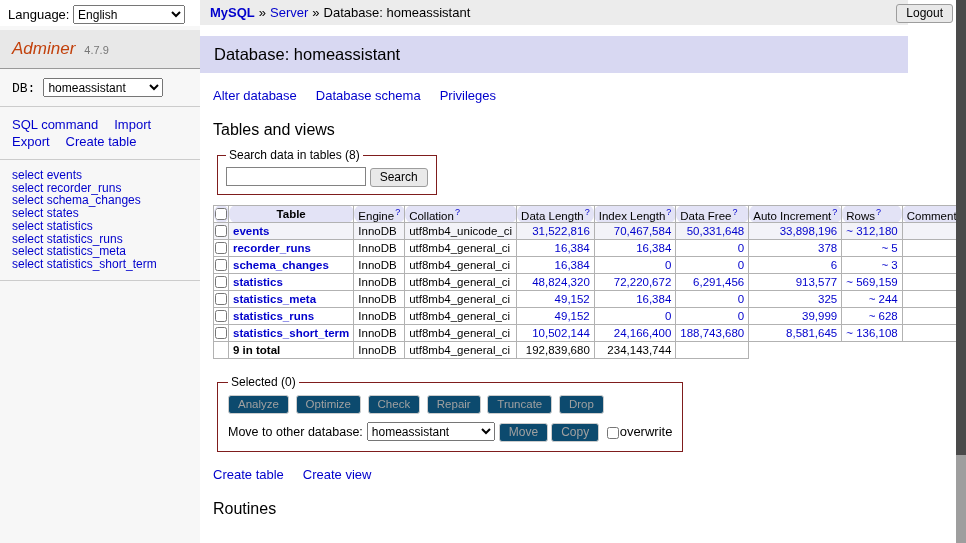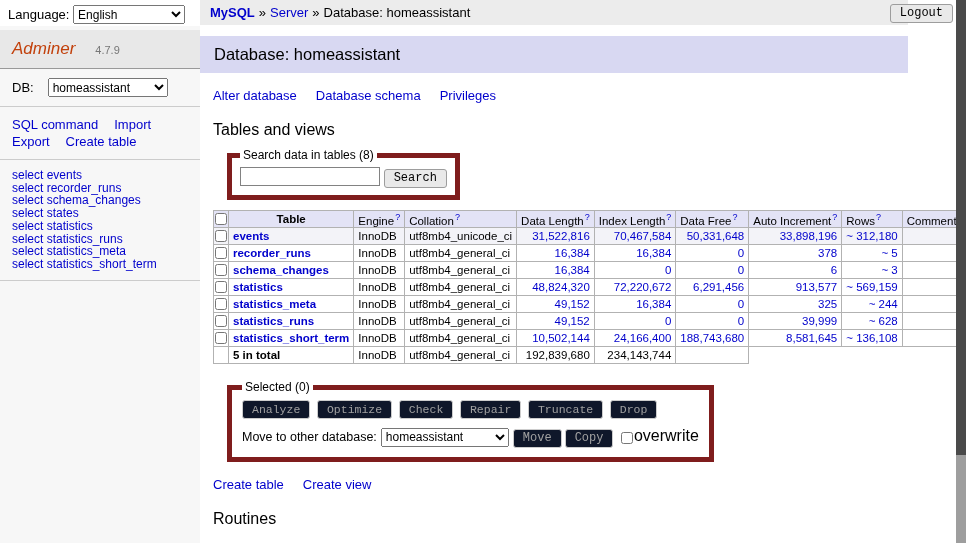--- a/index.html
+++ b/index.html
@@ -9,72 +9,72 @@
 
   
   #lang { position:absolute; left:8px; top:5px; }
   #lang select { font-size:12px; width:112px; height:19px; }
   #breadcrumb { position:absolute; left:200px; top:0; width:708px; height:25px;
     background:var(--breadcrumb_bg,#ececec); line-height:25px; padding:0 10px; white-space:nowrap; }
   #breadcrumb .sep { margin:0 4px; color:#000; }
   #breadcrumb .bc-root { font-weight:bold; }
   #logout { position:absolute; right:13px; top:4px; }
 
-  button { font-family:Liberation Mono, monospace; font-size:12px; background:#e9e9e9; color:#000;
+  button { font-family:Liberation Sans, sans-serif; font-size:12px; background:#e9e9e9; color:#000;
     border:1px solid #9d9d9d; border-radius:3px; padding:1px 9px; height:19px; line-height:15px; }
-  button:disabled { color:#a0a0a0; background:#0f172a; border-color:#cdcdcd; }
+  button:disabled { color:#a0a0a0; background:#0c4a6e; border-color:#cdcdcd; }
 
   
   #sidebar { position:absolute; left:0; top:26px; width:200px; bottom:0; background:var(--sidebar_bg,#f7f7f7); }
   #sidebar h1 { margin:4px 0 0; padding:9px 12px; background:var(--h1_bg,#e8e8e8);
     border-bottom:1px solid #999; font-size:17px; font-weight:normal; }
   #sidebar h1 a { font-style:italic; color:#c2410c; }
-  #sidebar .version { font-size:11px; color:#777; margin-left:20px; font-style:normal; }
+  #sidebar .version { font-size:11px; color:#777; margin-left:9px; font-style:normal; }
   .sb-block { padding:9px 12px; border-bottom:1px solid #ccc; }
-  #db-row label { margin-right:14px; }
+  #db-row label { margin-right:8px;font-family:Liberation Mono, monospace; }
   #db-row select { font-size:12px; width:120px; height:19px; }
   .sb-links div { line-height:17px; }
   .sb-links a { margin-right:16px; }
   #table-list { font-size:12px; }
   #table-list div { line-height:12.7px; white-space:nowrap; }
 
   
   #main { position:absolute; left:200px; top:26px; width:708px; bottom:0; background:#fff; }
   #main h2 { margin:10px 0 0; padding:9px 14px; background:var(--title_bg,#d8d8f2);
     font-size:16.5px; font-weight:normal; }
   #content { padding-left:13px; }
   .linkrow { margin:15px 0 14px; }
   .linkrow a { margin-right:19px; }
   h3 { font-size:16px; font-weight:normal; margin:18px 0 9px; }
 
-  fieldset { border:5px solid #7f1d1d; width:fit-content; margin:2px 14px 10px; padding:5px 8px 7px; }
+  fieldset { border:1px solid #7f1d1d; width:fit-content; margin:2px 4px 10px; padding:5px 8px 7px; }
   legend { font-size:12px; padding:0 3px; }
   #search-input { width:140px; height:19px; font-size:12px; border:1px solid #828282; padding:0 3px; background:#fff; }
 
   table { border-collapse:collapse; font-size:11.5px; margin-top:3px; table-layout:fixed; }
   td { border:1px solid #b2b2b2; padding:1px 4px; height:17px; white-space:nowrap; overflow:hidden; }
-  thead td { background:var(--table_head_bg,#e3e3f6); }
+  thead td { background:var(--table_head_bg,#e3e3f6);border-radius:8px; }
   td.c-check { text-align:center; padding:0; }
   td.c-table { }
   .hcell.c-table { text-align:center; font-weight:bold; }
   .num { text-align:right; }
   .name, .tname { font-weight:bold; }
   sup.help { font-size:9px; color:var(--link,#0000cc); margin-left:1px; }
   tr.shade-light td { background:var(--row_light,#f3f3f8); }
   tr.shade-dark td { background:var(--row_dark,#d9d9d9); }
   tr.total td { font-size:11.5px; }
   td.noborder { border:none; background:#fff !important; }
   input[type="checkbox"] { width:12px; height:12px; margin:1px; vertical-align:middle; }
 
   #selected-fieldset { margin-top:16px; padding:6px 10px 9px; }
   .btn-row button { margin-right:3px; font-size:11.5px; }
   .move-row { margin-top:8px; white-space:nowrap; font-size:12.5px; }
   .move-row select { font-size:12px; width:128px; height:19px; margin:0 4px; }
   .move-row button { margin-right:3px; }
-  .move-row .ow-label { font-size:16px; }
+  .move-row .ow-label { font-size:13px; }
 
   
   #scrollbar { position:absolute; right:0; top:0; width:10px; height:543px; background:#9e9e9e; }
   #scroll-thumb { position:absolute; left:0; top:0; width:10px; height:455px; background:#4a4a4a; }
 </style>
 </head>
 <body>
 
 <div id="lang">
   <label>Language:</label>
@@ -236,21 +236,21 @@
             <td class="c-collation">utf8mb4_general_ci</td>
             <td class="num c-data-length"><a>10,502,144</a></td>
             <td class="num c-index-length"><a>24,166,400</a></td>
             <td class="num c-data-free"><a>188,743,680</a></td>
             <td class="num c-auto-increment"><a>8,581,645</a></td>
             <td class="num c-rows"><a>~ 136,108</a></td>
             <td class="c-comment"></td>
           </tr>
           <tr class="total">
             <td class="c-check"></td>
-            <td class="c-table name">5 in total</td>
+            <td class="c-table name">9 in total</td>
             <td class="c-engine">InnoDB</td>
             <td class="c-collation">utf8mb4_general_ci</td>
             <td class="num c-data-length">192,839,680</td>
             <td class="num c-index-length">234,143,744</td>
             <td class="c-data-free"></td>
             <td class="noborder"></td>
             <td class="noborder"></td>
             <td class="noborder"></td>
           </tr>
         </tbody>

